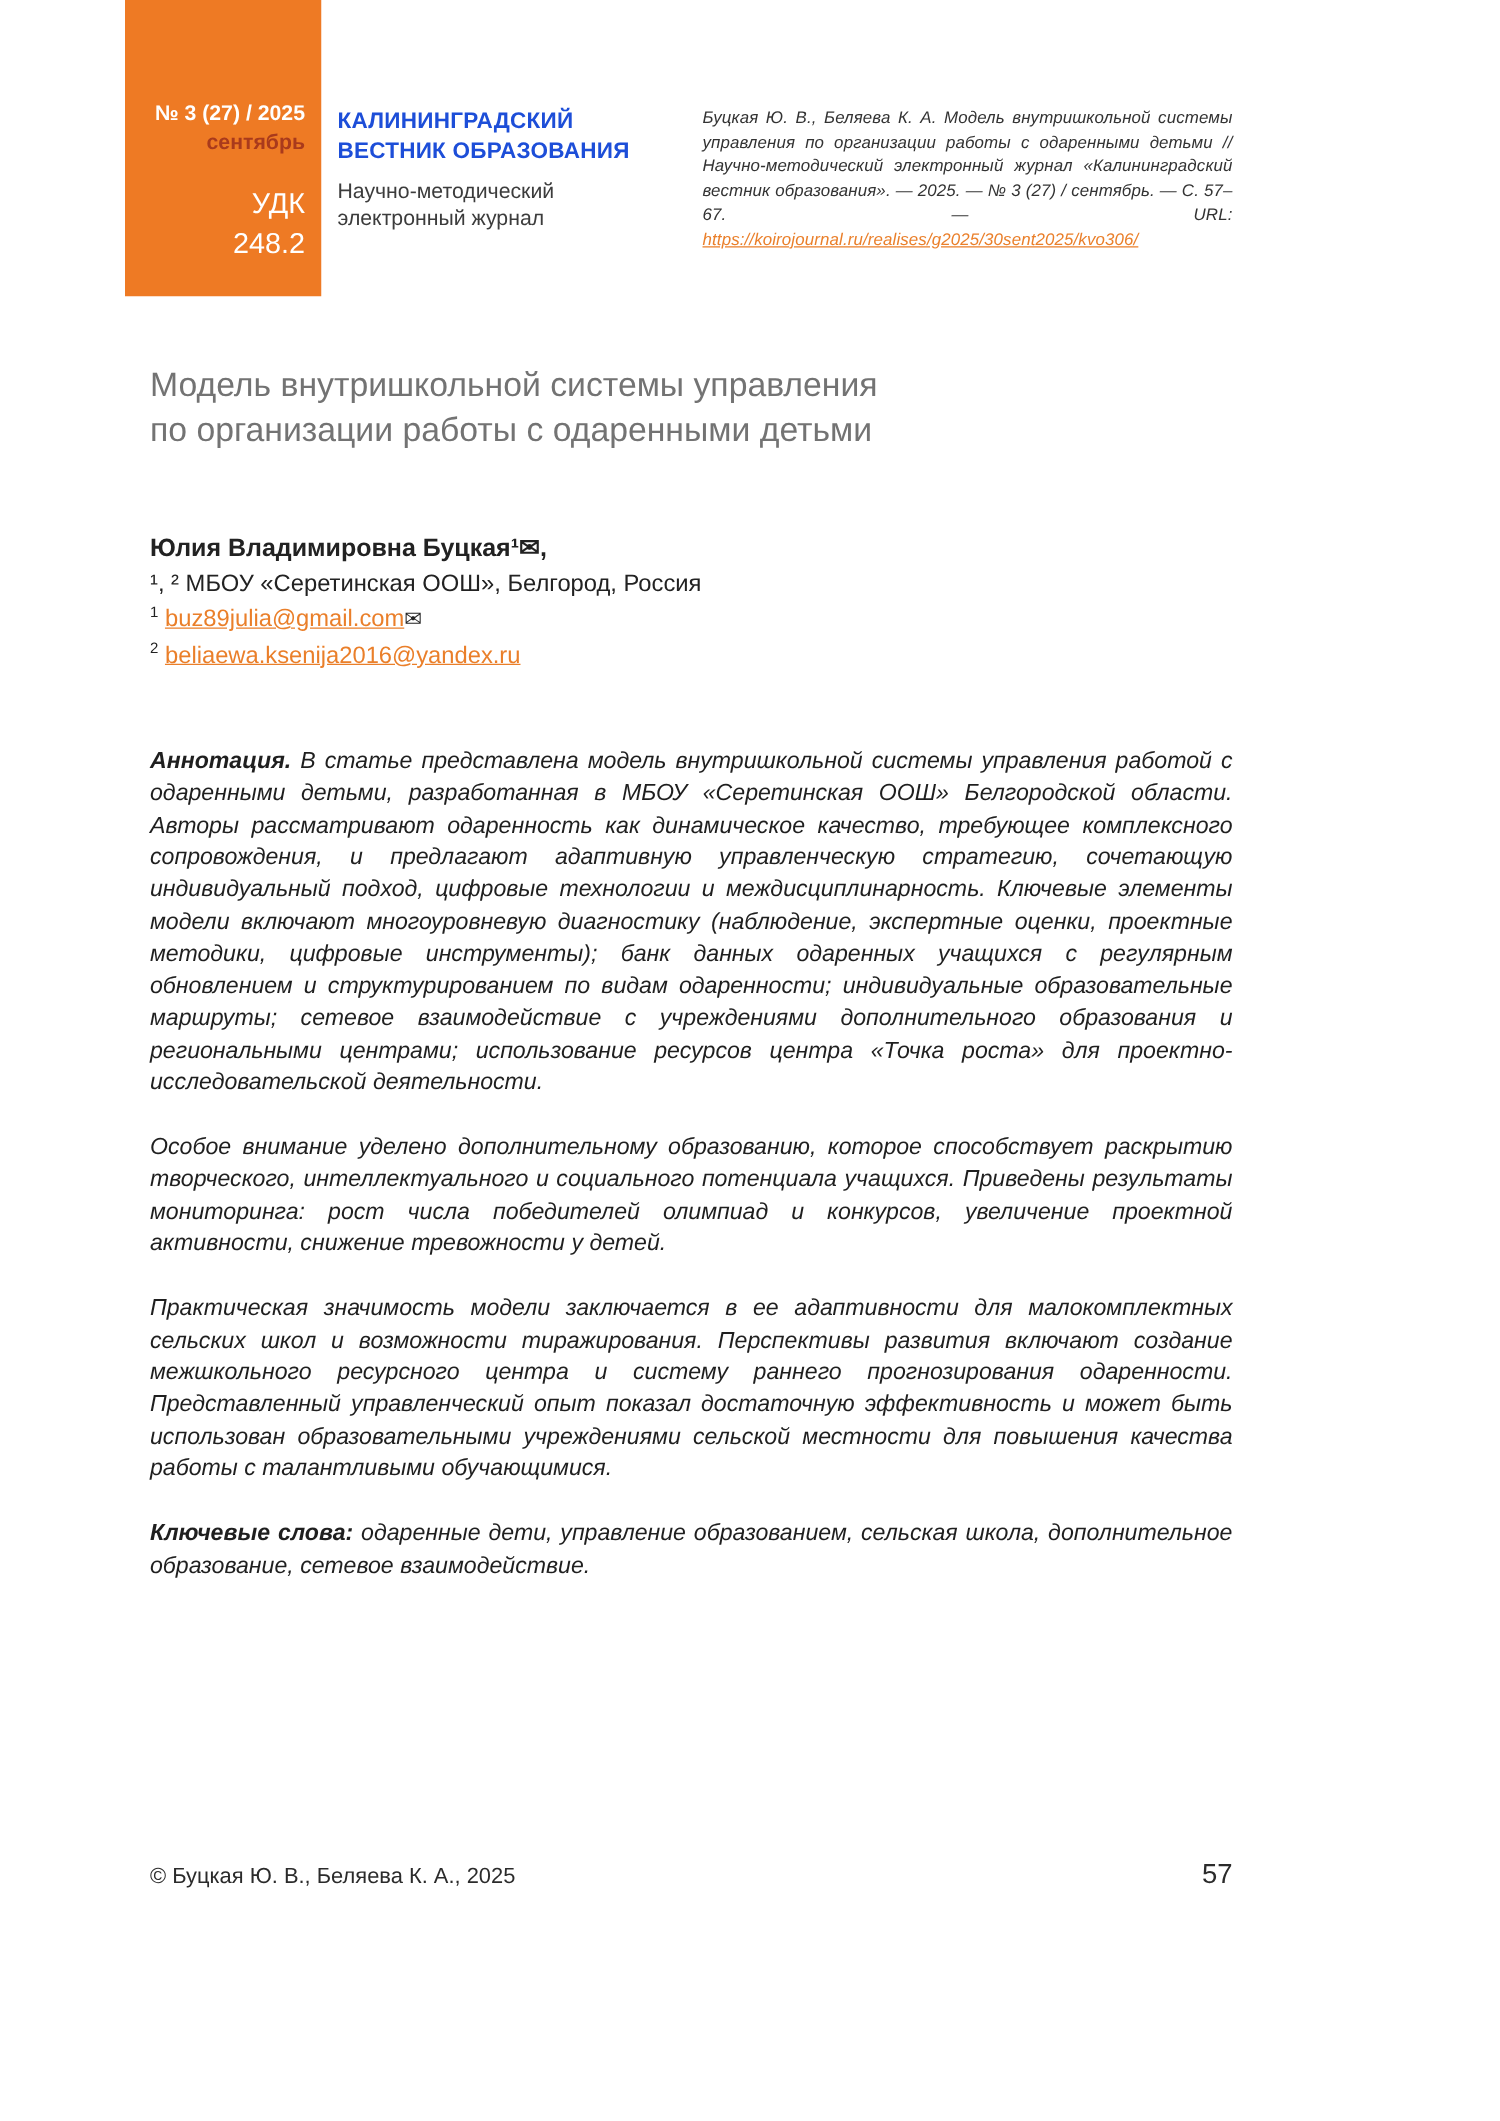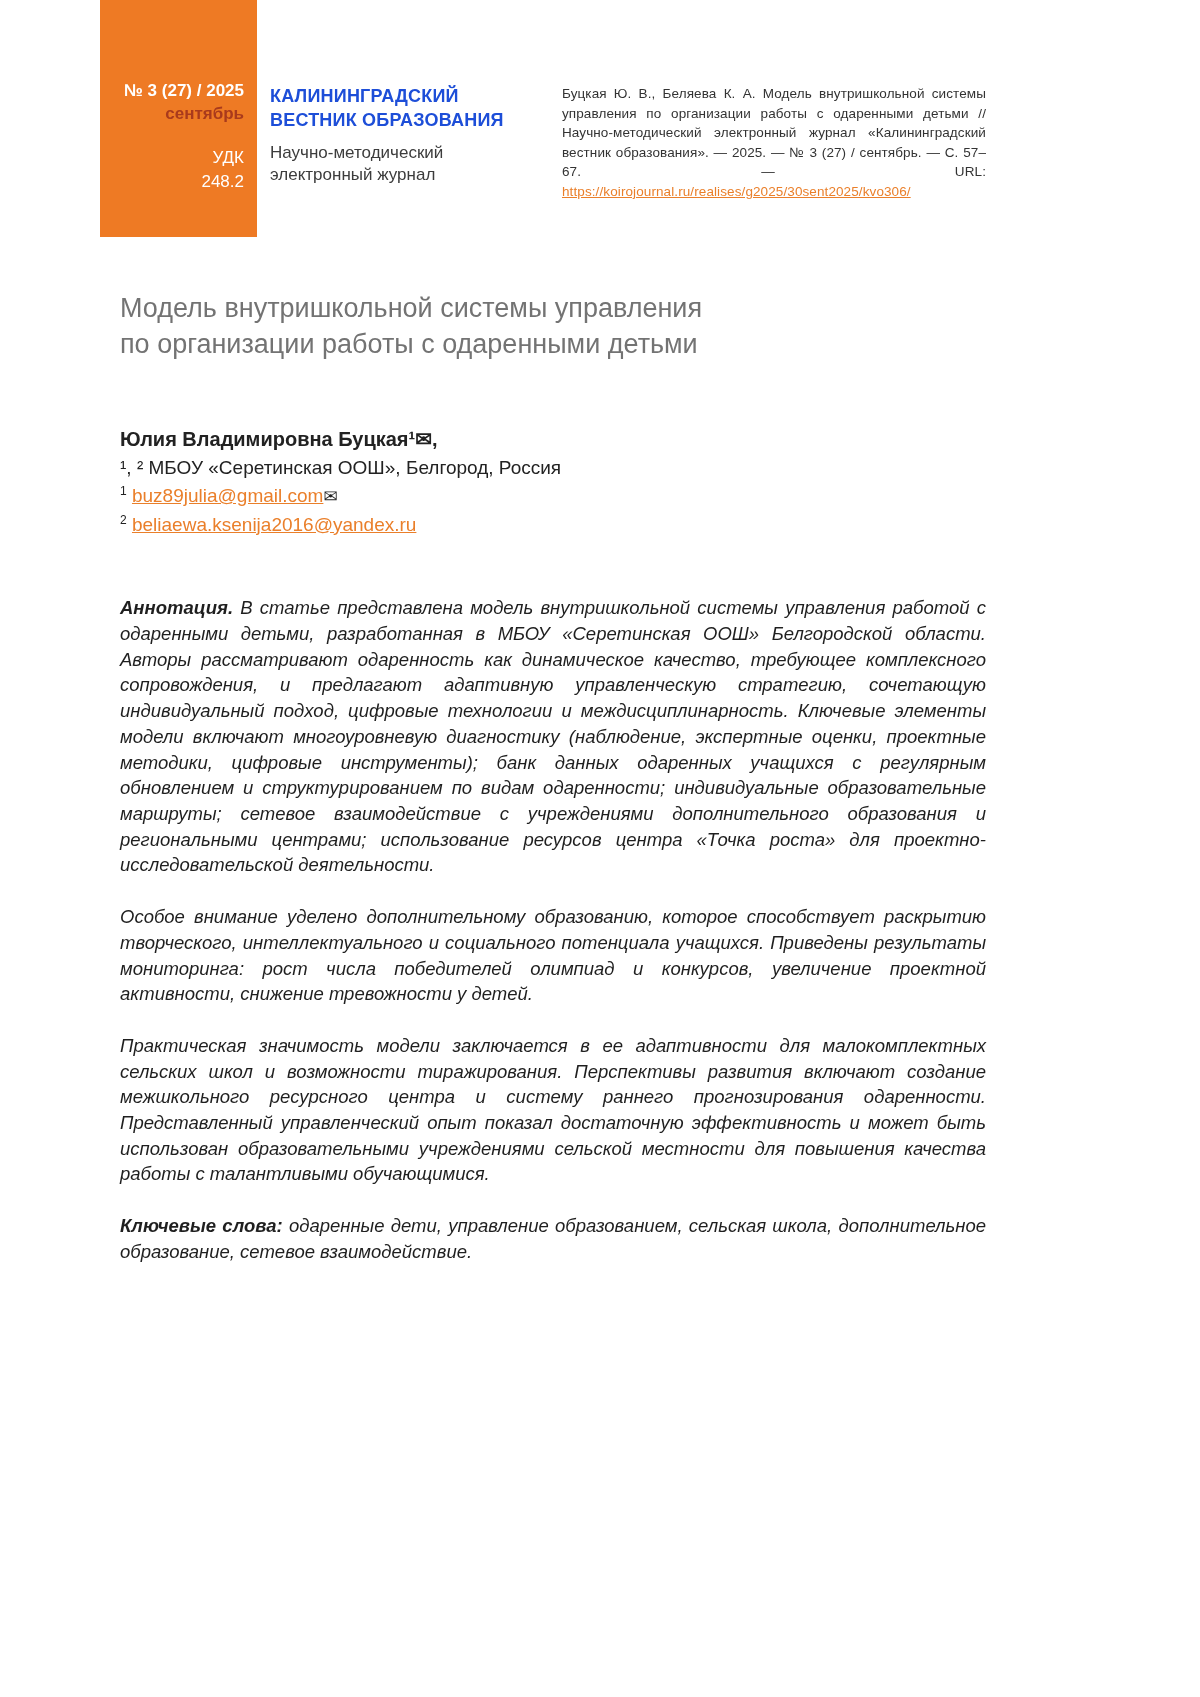--- a/index.html
+++ b/index.html
@@ -34,21 +34,21 @@
   }
   .issue-month {
     color: #a93a1c;
     font-weight: bold;
     font-size: 17px;
     line-height: 1.35;
   }
   .udk {
     margin-top: 20px;
     color: #ffffff;
-    font-size: 17px;
+    font-size: 23px;
     line-height: 1.4;
   }
 
   .journal-block {
     position: absolute;
     left: 270px; top: 84px;
     width: 270px;
   }
   .journal-title {
     font-weight: bold;
@@ -66,20 +66,21 @@
 
   .citation {
     position: absolute;
     left: 562px; top: 84px;
     width: 424px;
     font-size: 13.5px;
     line-height: 1.45;
     text-align: justify;
     color: #333333;
     letter-spacing: 0.1px;
+    font-style: italic;
   }
   .link {
     color: #ea7f2a;
     text-decoration: underline;
     cursor: pointer;
   }
 
   
   .article {
     position: absolute;
@@ -203,14 +204,18 @@
 
     <div class="abstract">
       <p><b>Аннотация.</b> <span>В статье представлена модель внутришкольной системы управления работой с одаренными детьми, разработанная в МБОУ «Серетинская ООШ» Белгородской области. Авторы рассматривают одаренность как динамическое качество, требующее комплексного сопровождения, и предлагают адаптивную управленческую стратегию, сочетающую индивидуальный подход, цифровые технологии и междисциплинарность. Ключевые элементы модели включают многоуровневую диагностику (наблюдение, экспертные оценки, проектные методики, цифровые инструменты); банк данных одаренных учащихся с регулярным обновлением и структурированием по видам одаренности; индивидуальные образовательные маршруты; сетевое взаимодействие с учреждениями дополнительного образования и региональными центрами; использование ресурсов центра «Точка роста» для проектно-исследовательской деятельности.</span></p>
       <p>Особое внимание уделено дополнительному образованию, которое способствует раскрытию творческого, интеллектуального и социального потенциала учащихся. Приведены результаты мониторинга: рост числа победителей олимпиад и конкурсов, увеличение проектной активности, снижение тревожности у детей.</p>
       <p>Практическая значимость модели заключается в ее адаптивности для малокомплектных сельских школ и возможности тиражирования. Перспективы развития включают создание межшкольного ресурсного центра и систему раннего прогнозирования одаренности. Представленный управленческий опыт показал достаточную эффективность и может быть использован образовательными учреждениями сельской местности для повышения качества работы с талантливыми обучающимися.</p>
       <p><b>Ключевые слова:</b> <span>одаренные дети, управление образованием, сельская школа, дополнительное образование, сетевое взаимодействие.</span></p>
     </div>
 
   </div>
 
+  <div class="footer">
+    <div class="copyright">© Буцкая Ю. В., Беляева К. А., 2025</div>
+    <div class="page-number">57</div>
+  </div>
 
 </div>
 
 </body></html>

